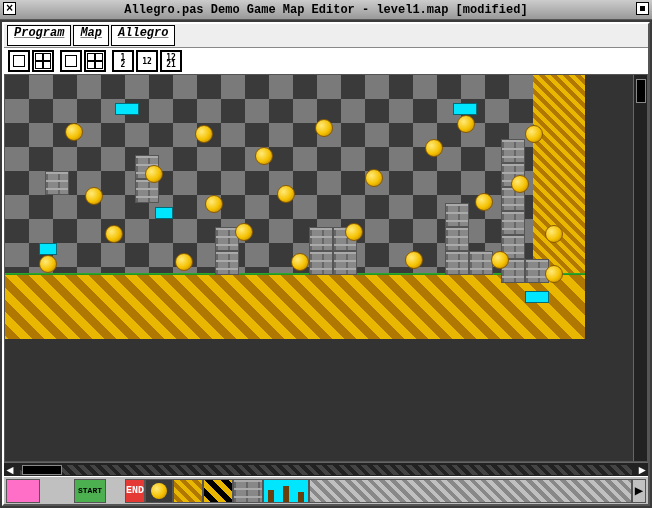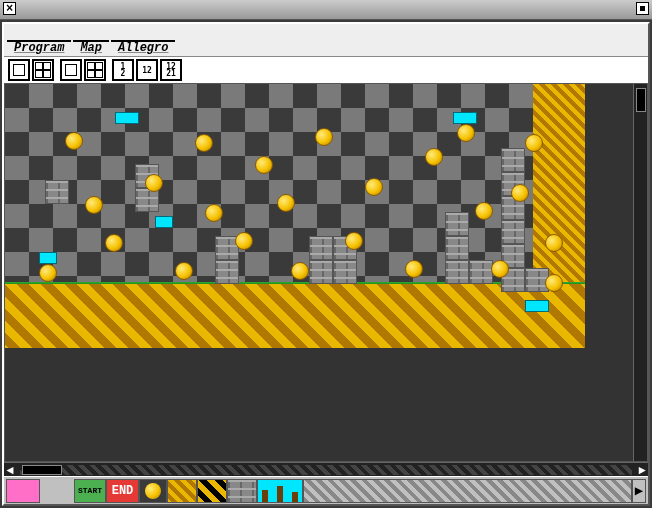--- a/index.html
+++ b/index.html
@@ -3,21 +3,21 @@
 <meta charset="utf-8">
 <style>
   * { margin:0; padding:0; box-sizing:border-box; }
   body { background:#2a2a2a; font-family: "Courier New", monospace; overflow:hidden; width:652px; height:508px; }
   .window { width:652px; height:508px; background:#3a3a3a; display:flex; flex-direction:column; }
   .titlebar { height:20px; background:linear-gradient(#ccc,#999); display:flex; align-items:center; justify-content:center; position:relative; font-weight:bold; font-size:12px; color:#000; border-bottom:1px solid #555;}
   .titlebar .closebtn { position:absolute; left:3px; top:2px; width:13px; height:13px; border:1px solid #000; background:#fff; display:flex; align-items:center; justify-content:center; font-size:12px; font-weight:bold; cursor:pointer; line-height:10px;}
   .titlebar .maxbtn { position:absolute; right:3px; top:2px; width:13px; height:13px; border:1px solid #000; background:#fff; cursor:pointer; }
   .titlebar .maxbtn::after { content:""; display:block; width:5px; height:5px; background:#000; margin:3px auto;}
   .editor-frame { flex:1; background:#c0c0c0; margin:2px; border:2px solid #fff; border-right-color:#555; border-bottom-color:#555; display:flex; flex-direction:column; }
-  .menubar { height:18px; background:#eee; display:flex; gap:2px; padding:16px 3px; border-bottom:1px solid #888;}
+  .menubar { height:24px; background:#eee; display:flex; gap:2px; padding:1px 3px; border-bottom:1px solid #888;}
   .menu-item { border:1px solid #000; padding:0 6px; font-size:12px; font-weight:bold; font-style:italic; background:#fff; cursor:pointer; text-decoration:underline; text-decoration-color:#888;}
   .toolbar { height:26px; background:#fff; display:flex; gap:6px; padding:2px 4px; align-items:center;}
   .tool-group { display:flex; gap:2px;}
   .tool { width:22px; height:22px; border:2px solid #000; background:#fff; cursor:pointer; position:relative; font-size:9px; line-height:8px; display:flex; align-items:center; justify-content:center; flex-direction:column;}
   .tool.single::after{content:"";width:10px;height:10px;border:1px solid #000;}
   .tool.quad { flex-wrap:wrap; padding:1px;}
   .tool.quad span{width:8px;height:8px;border:1px solid #000;}
   .tool.numbers { font-family:monospace; font-weight:bold; font-size:8px; line-height:7px;}
   .map-area { flex:1; background:#333; position:relative; overflow:hidden; border:1px solid #555;}
   .map-canvas { position:absolute; top:0; left:0; width:600px; height:100%; }
@@ -48,37 +48,38 @@
   .scroll-v { position:absolute; right:0; top:0; width:14px; height:100%; background:#222; border-left:1px solid #666;}
   .scroll-v .thumb { position:absolute; right:1px; top:4px; width:10px; height:24px; background:#000; border:1px solid #888;}
   .scroll-h { height:14px; background:#222; border-top:1px solid #666; display:flex; align-items:center;}
   .scroll-h .track { flex:1; height:10px; margin:0 4px; position:relative; background:repeating-linear-gradient(45deg,#444,#444 4px,#222 4px,#222 8px);}
   .scroll-h .thumb { position:absolute; left:2px; top:0; width:40px; height:10px; background:#000; border:1px solid #888;}
   .scroll-h .arrow { width:12px; height:12px; color:#fff; font-size:12px; text-align:center; cursor:pointer;}
   .palette { height:28px; background:#c0c0c0; display:flex; align-items:center; padding:2px; gap:0; border-top:1px solid #fff;}
   .palette .pal { height:24px; border:1px solid #555; cursor:pointer;}
   .pal.eraser{width:34px;background:#ff6ec7;}
   .pal.start{width:32px;background:#4caf50;font-size:8px;display:flex;align-items:center;justify-content:center;font-weight:bold;margin-left:34px;}
-  .pal.end{width:33px;background:#e53935;font-size:12px;display:flex;align-items:center;justify-content:center;font-weight:bold;color:#fff;}
+  .pal.end{width:20px;background:#e53935;font-size:10px;display:flex;align-items:center;justify-content:center;font-weight:bold;color:#fff;margin-left:19px;}
   .pal.coin-s{width:28px;background:#3a3a3a;display:flex;align-items:center;justify-content:center;}
   .pal.coin-s .c{width:16px;height:16px;border-radius:50%;background:radial-gradient(circle at 35% 35%,#ffe97a,#f5c100 55%,#b07800);}
   .pal.check1{width:30px;background-image:linear-gradient(45deg,#e9b600 25%,#b07800 25%,#b07800 50%,#e9b600 50%,#e9b600 75%,#b07800 75%);background-size:12px 12px;}
   .pal.check2{width:30px;background-image:linear-gradient(45deg,#000 25%,#e9b600 25%,#e9b600 50%,#000 50%,#000 75%,#e9b600 75%);background-size:16px 16px;}
   .pal.brick-s{width:30px;background:#888;background-image:linear-gradient(#aaa 2px,transparent 2px),linear-gradient(90deg,#666 2px,transparent 2px);background-size:12px 8px;}
   .pal.cyan-s{width:46px;background:#00e6ff;display:flex;align-items:flex-end;justify-content:space-around;}
   .pal.cyan-s .m{width:6px;background:#6b3e0c;}
   .pal.hatch{flex:1;background:repeating-linear-gradient(45deg,#888,#888 4px,#c0c0c0 4px,#c0c0c0 8px),repeating-linear-gradient(-45deg,#888,#888 4px,transparent 4px,transparent 8px);}
   .pal.arrow-r{width:14px;background:#c0c0c0;display:flex;align-items:center;justify-content:center;font-size:14px;}
 </style>
 </head>
 <body>
 
 <div class="window">
   <div class="titlebar">
     <div class="closebtn">×</div>
+    <span>Allegro.pas Demo Game Map Editor - level1.map [modified]</span>
     <div class="maxbtn"></div>
   </div>
   <div class="editor-frame">
     <div class="menubar">
       <div class="menu-item">Program</div>
       <div class="menu-item">Map</div>
       <div class="menu-item">Allegro</div>
     </div>
     <div class="toolbar">
       <div class="tool-group">

